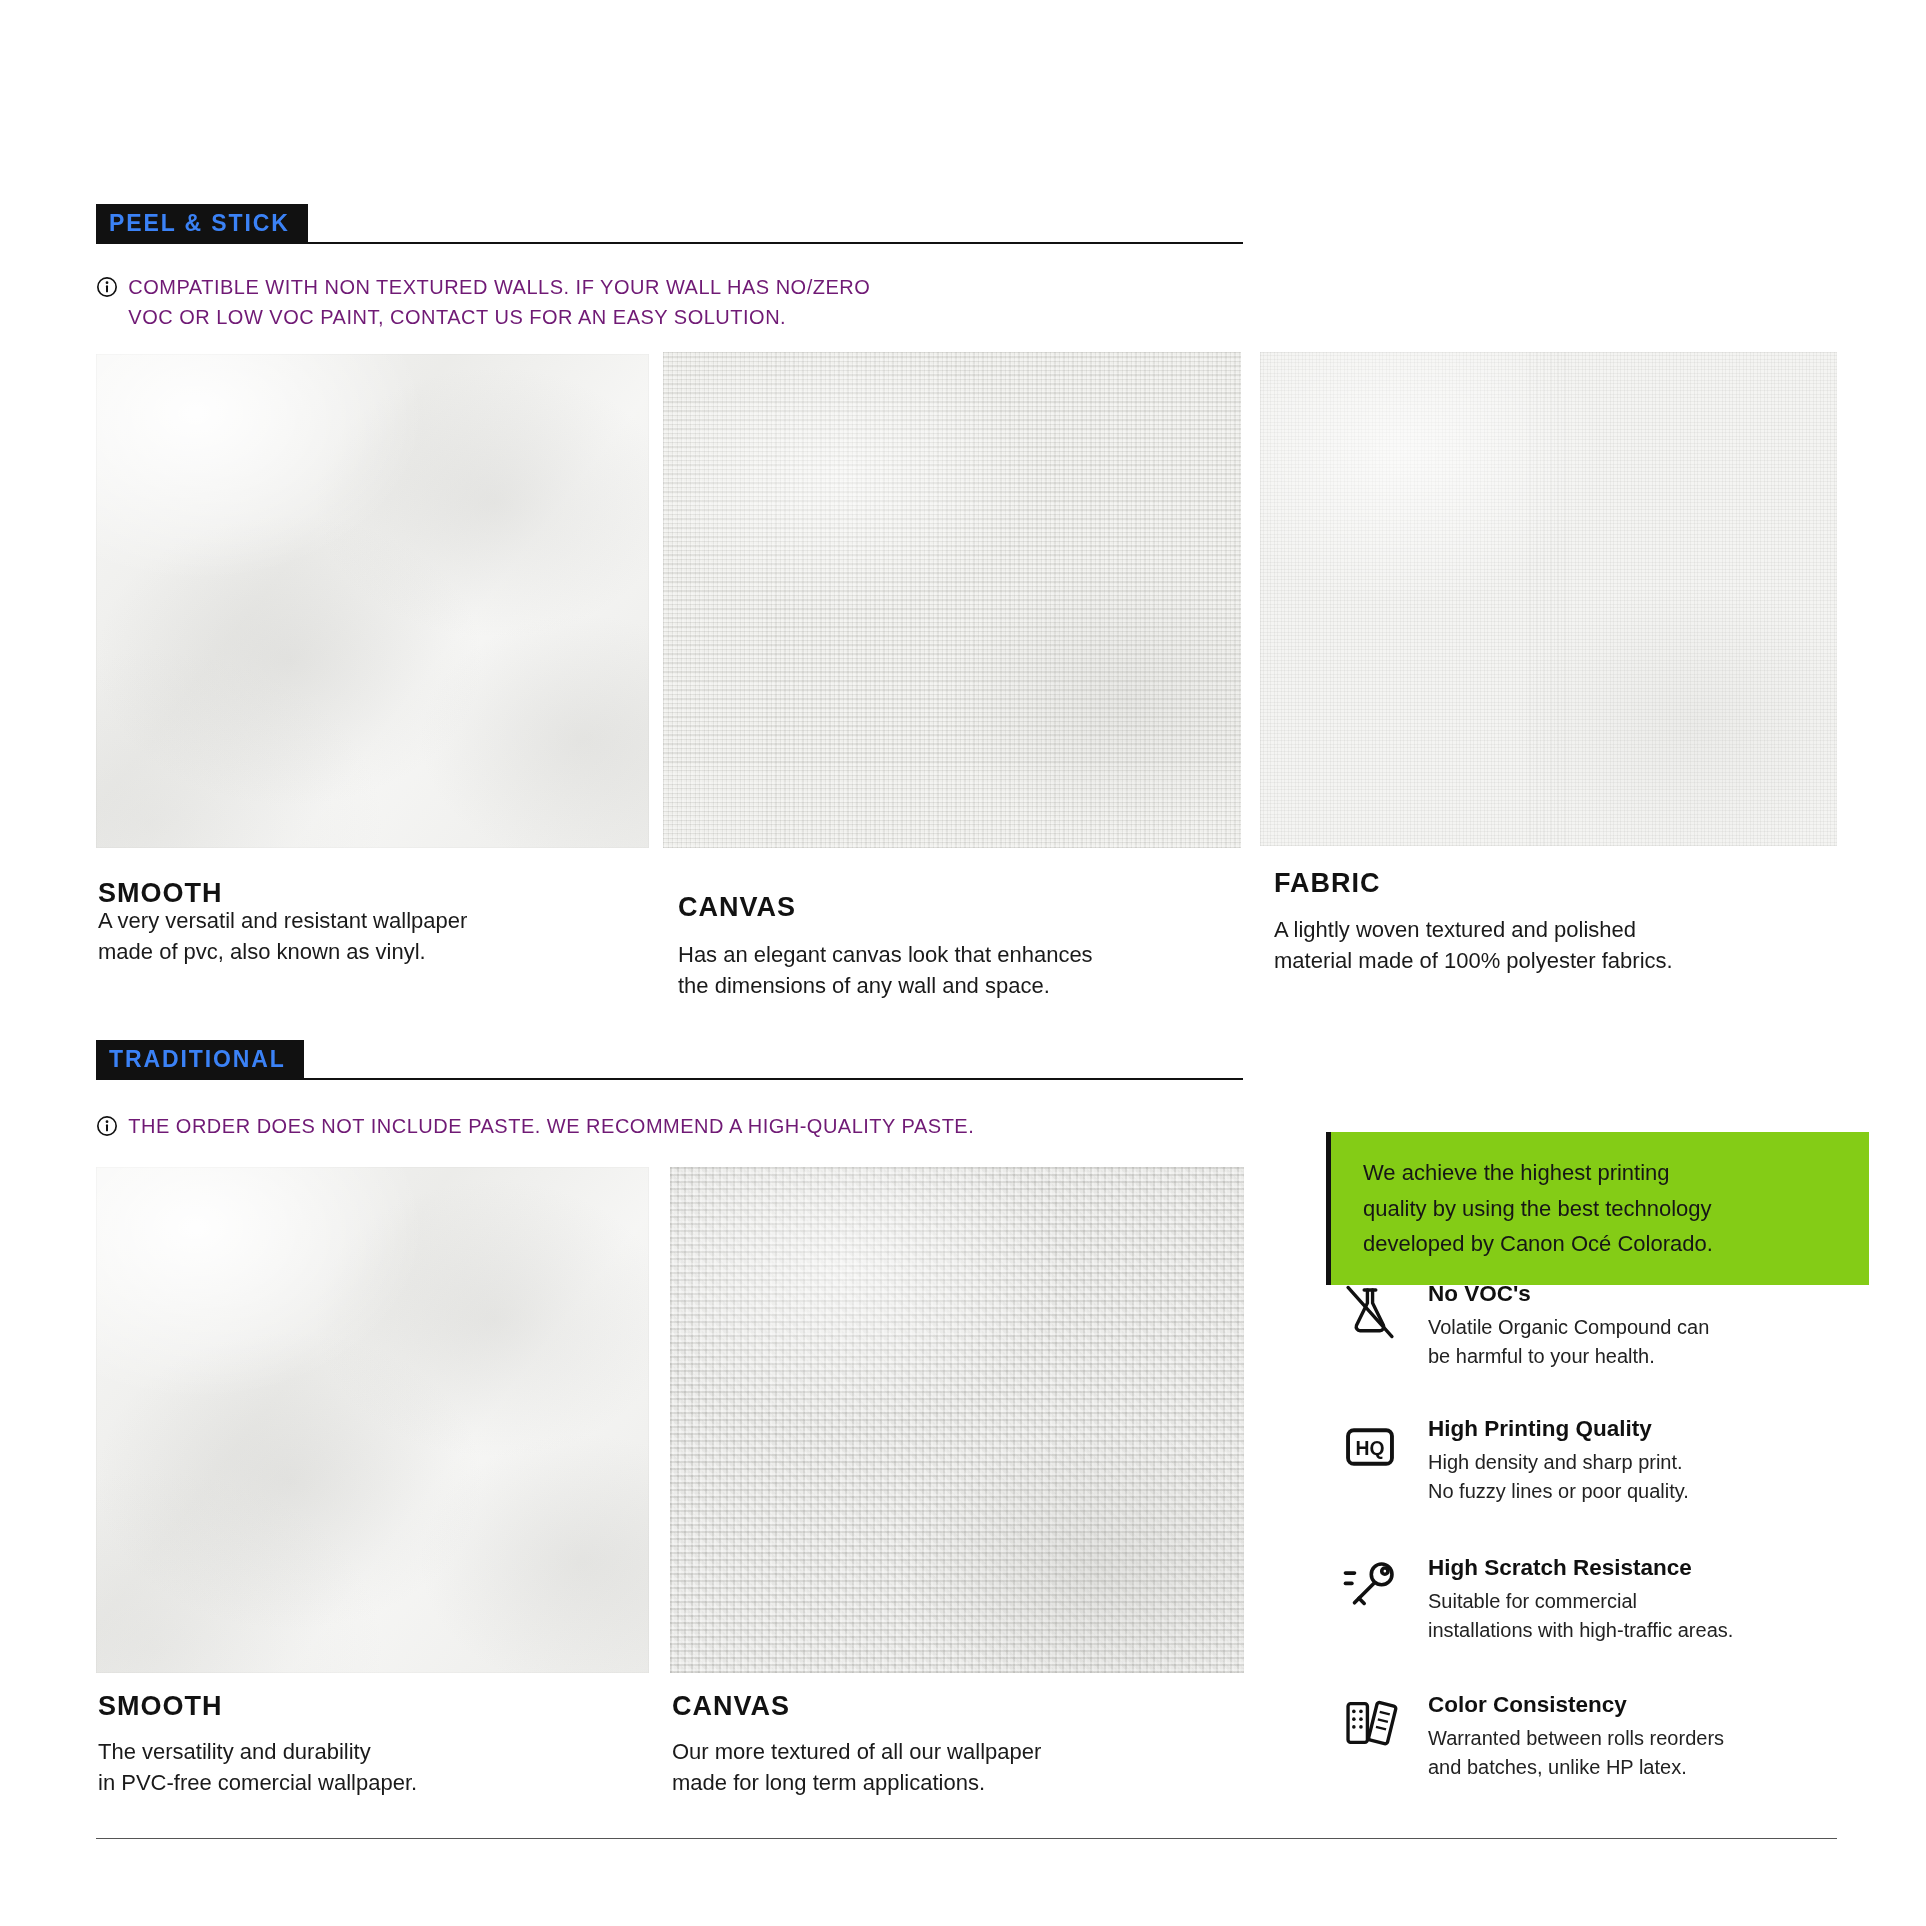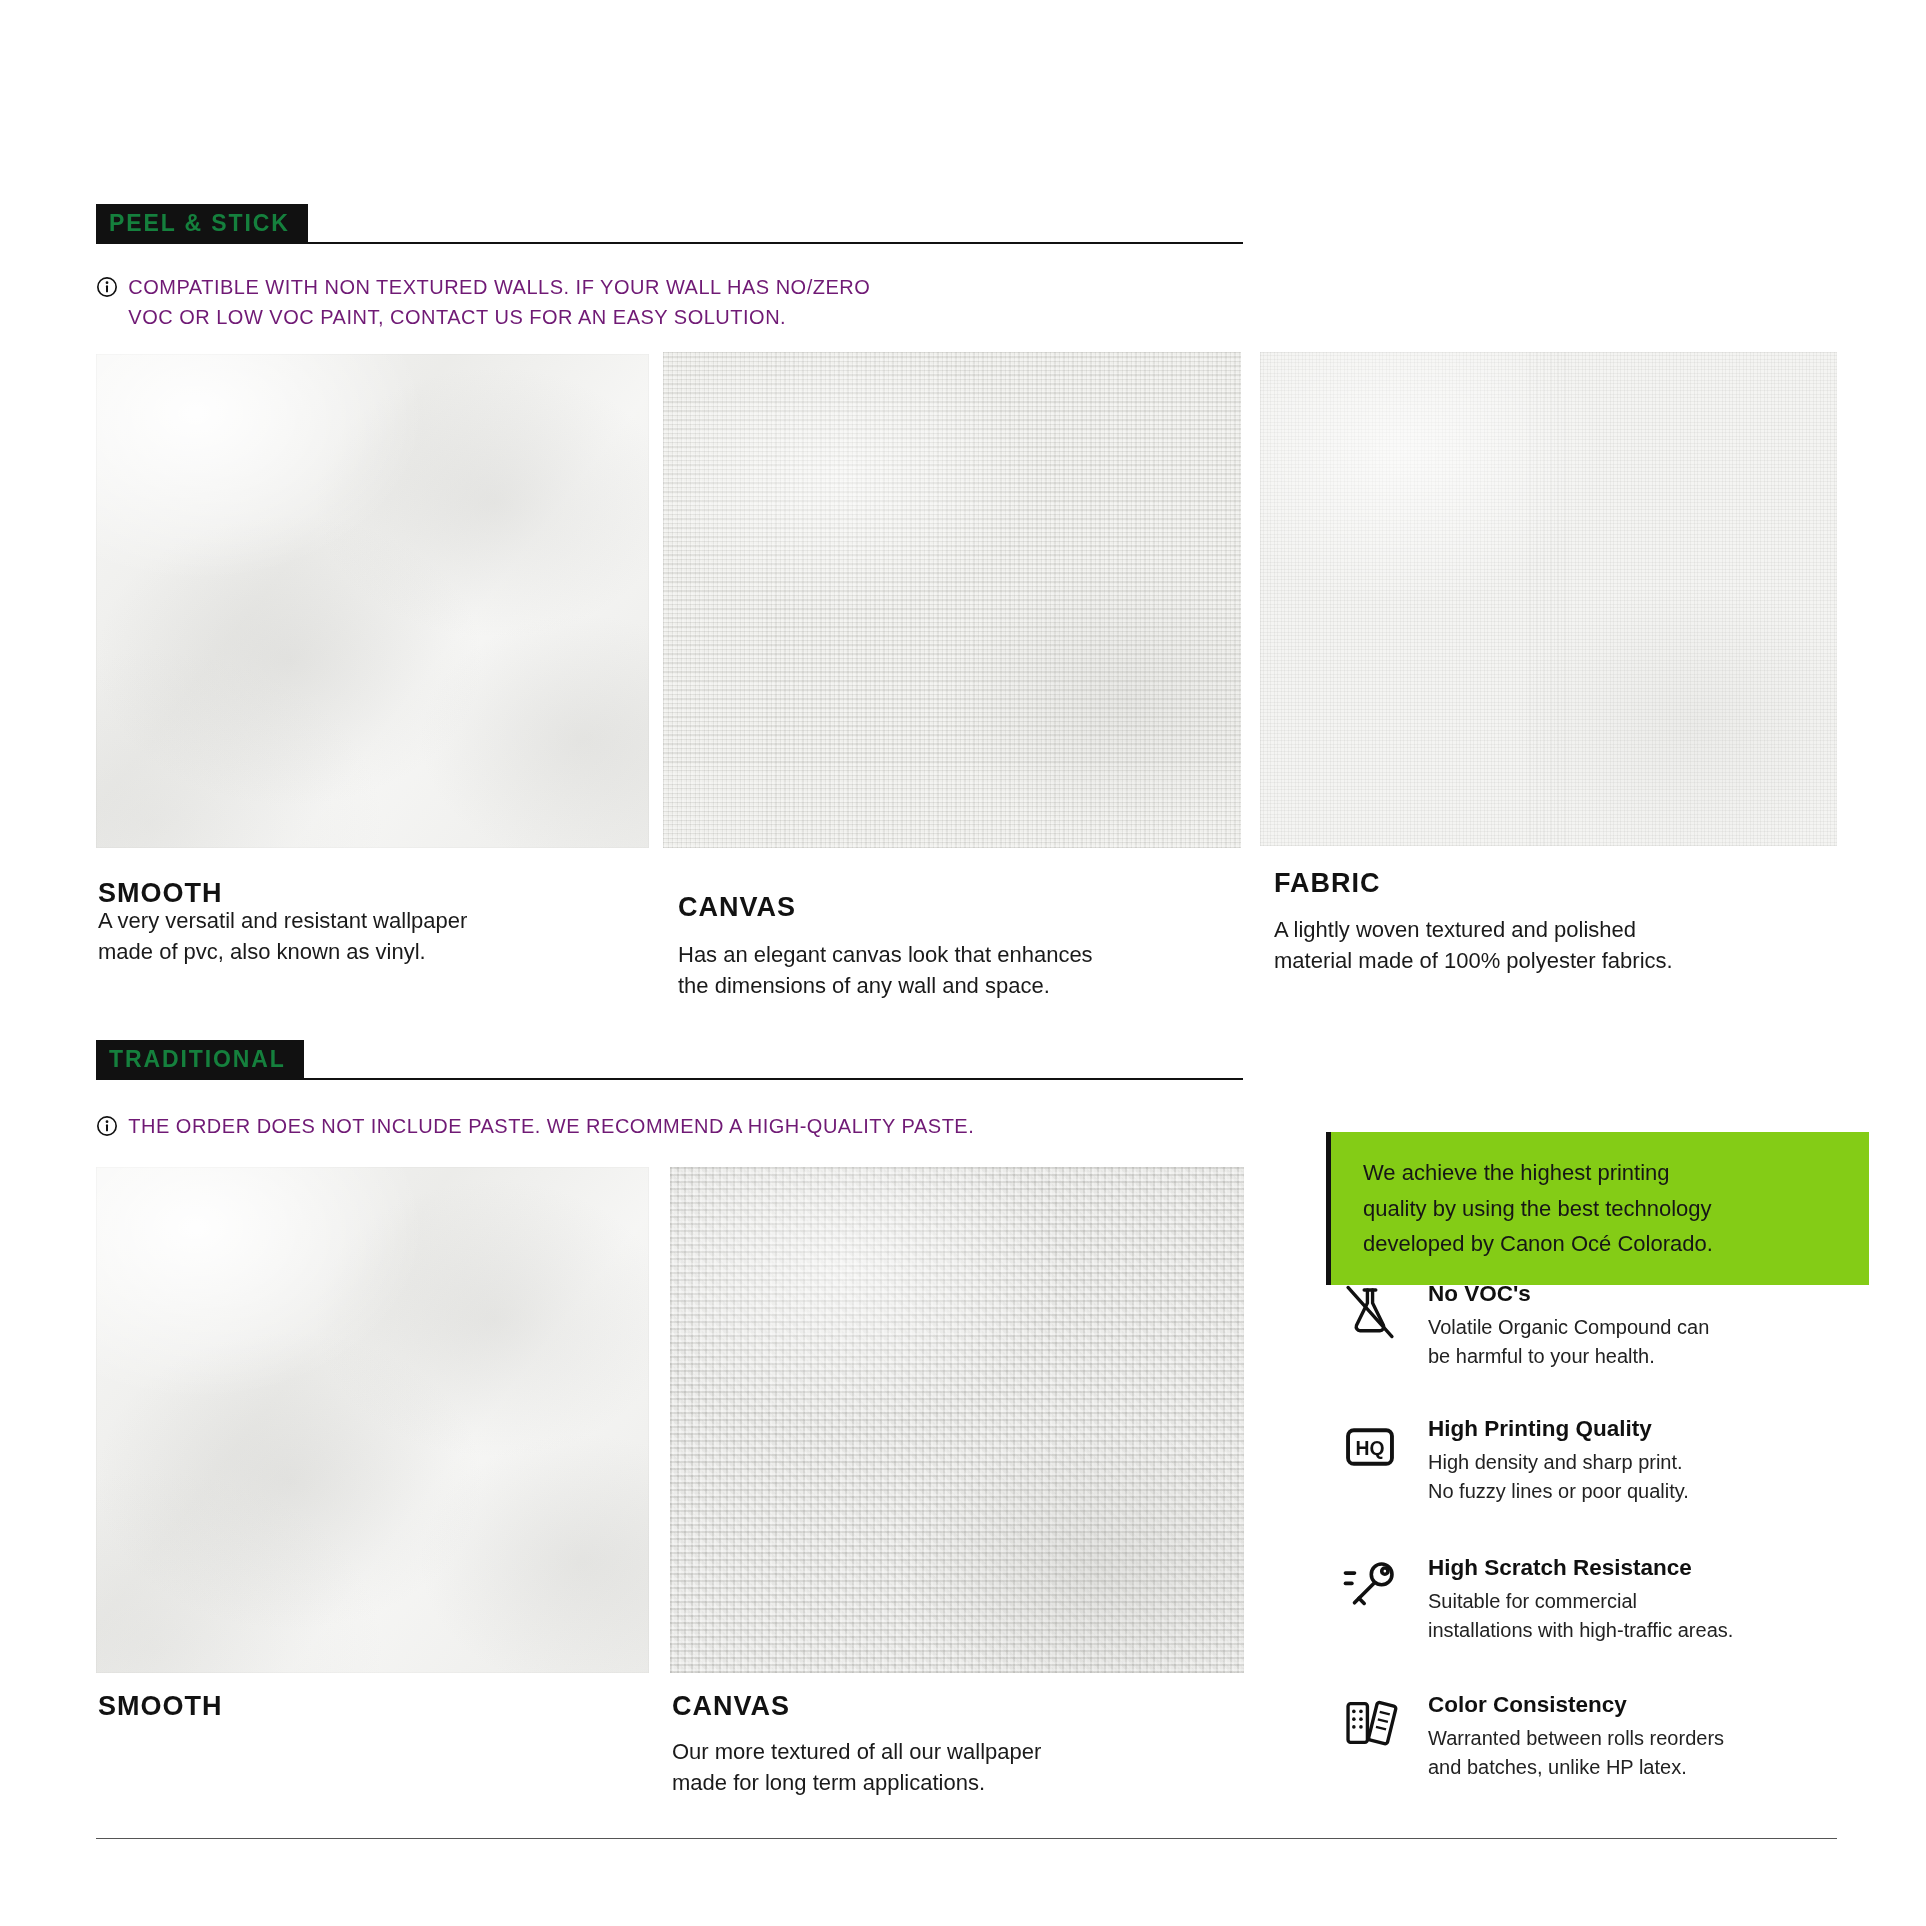--- a/index.html
+++ b/index.html
@@ -3,21 +3,21 @@
 <meta charset="utf-8">
 <style>
   html,body{margin:0;padding:0;background:#ffffff;}
   body{font-family:"Liberation Sans","DejaVu Sans",sans-serif;color:#111;-webkit-font-smoothing:antialiased;}
   .page{position:relative;width:1926px;height:1926px;background:#fff;overflow:hidden;}
 
   .page-title{position:absolute;top:76px;left:96px;width:1406px;text-align:center;
     font-size:62px;font-weight:500;letter-spacing:0.22em;color:#1b1b1b;white-space:nowrap;}
 
   .section-head{position:absolute;left:96px;width:1147px;display:flex;align-items:flex-end;}
-  .section-head .label{background:#111;color:#15803d;font-size:23px;font-weight:700;
+  .section-head .label{background:#111;color:#3b82f6;font-size:23px;font-weight:700;
     letter-spacing:1.9px;padding:8.3px 18px 8.3px 13px;line-height:1;}
   .section-head .rule{flex:1;border-bottom:2.6px solid #111;}
   #peel-head{top:204px;}
   #trad-head{top:1040px;}
 
   .note{position:absolute;left:96px;display:flex;gap:10.3px;font-size:20px;letter-spacing:0.5px;
     line-height:1.52;color:#701a75;}
   .note .info-icon{width:22px;height:22px;margin-top:3.9px;flex:none;}
   #peel-note{top:272px;}
   #trad-note{top:1111px;}
@@ -149,20 +149,24 @@
     </span>
     <div>
       <span class="line">THE ORDER DOES NOT INCLUDE PASTE. WE RECOMMEND A HIGH-QUALITY PASTE.</span>
     </div>
   </div>
 
   <div class="swatch tex-smooth" id="sw-tr-smooth"></div>
   <div class="swatch tex-canvas-coarse" id="sw-tr-canvas"></div>
 
   <div class="type-name" id="nm-tr-smooth">SMOOTH</div>
+  <div class="type-desc" id="ds-tr-smooth">
+    <span class="line">The versatility and durability</span>
+    <span class="line">in PVC-free comercial wallpaper.</span>
+  </div>
 
   <div class="type-name" id="nm-tr-canvas">CANVAS</div>
   <div class="type-desc" id="ds-tr-canvas">
     <span class="line">Our more textured of all our wallpaper</span>
     <span class="line">made for long term applications.</span>
   </div>
 
   <div class="quality-box">
     <span class="line">We achieve the highest printing</span>
     <span class="line">quality by using the best technology</span>

